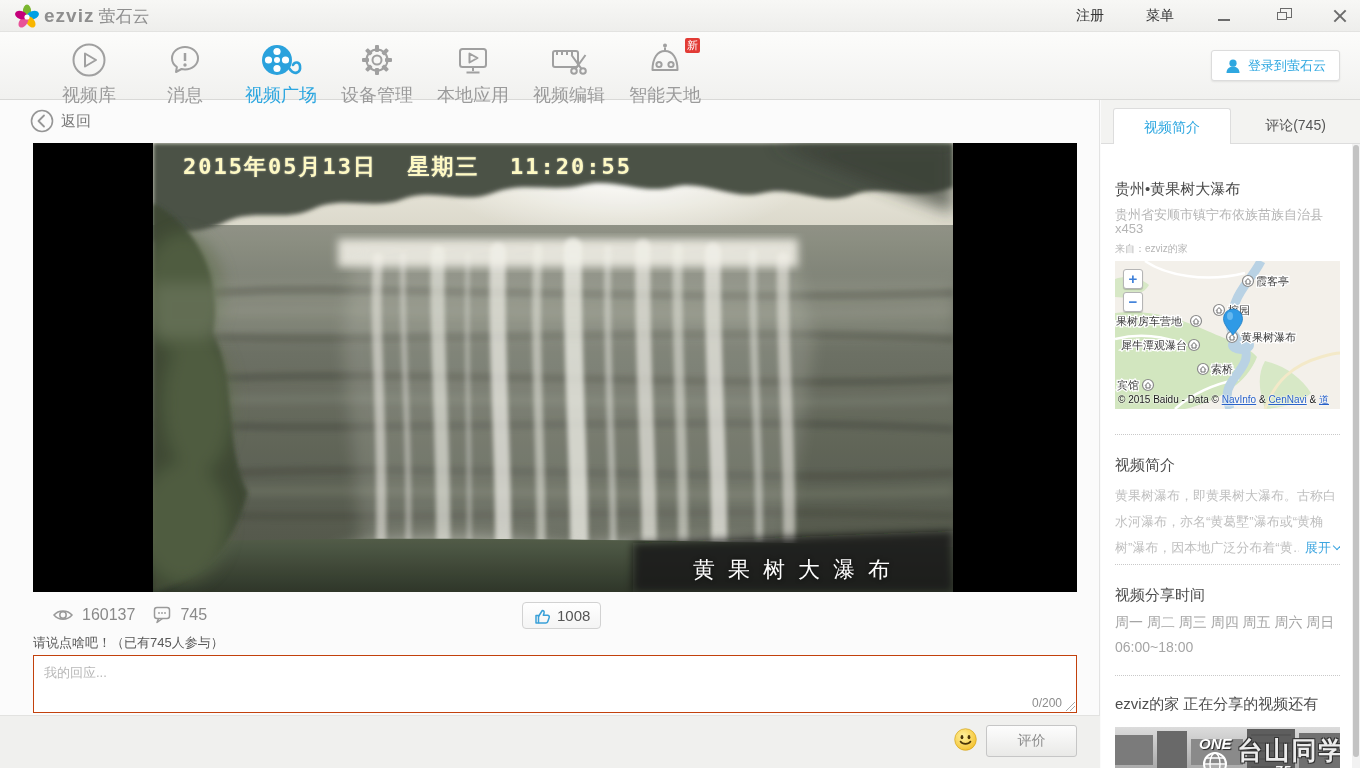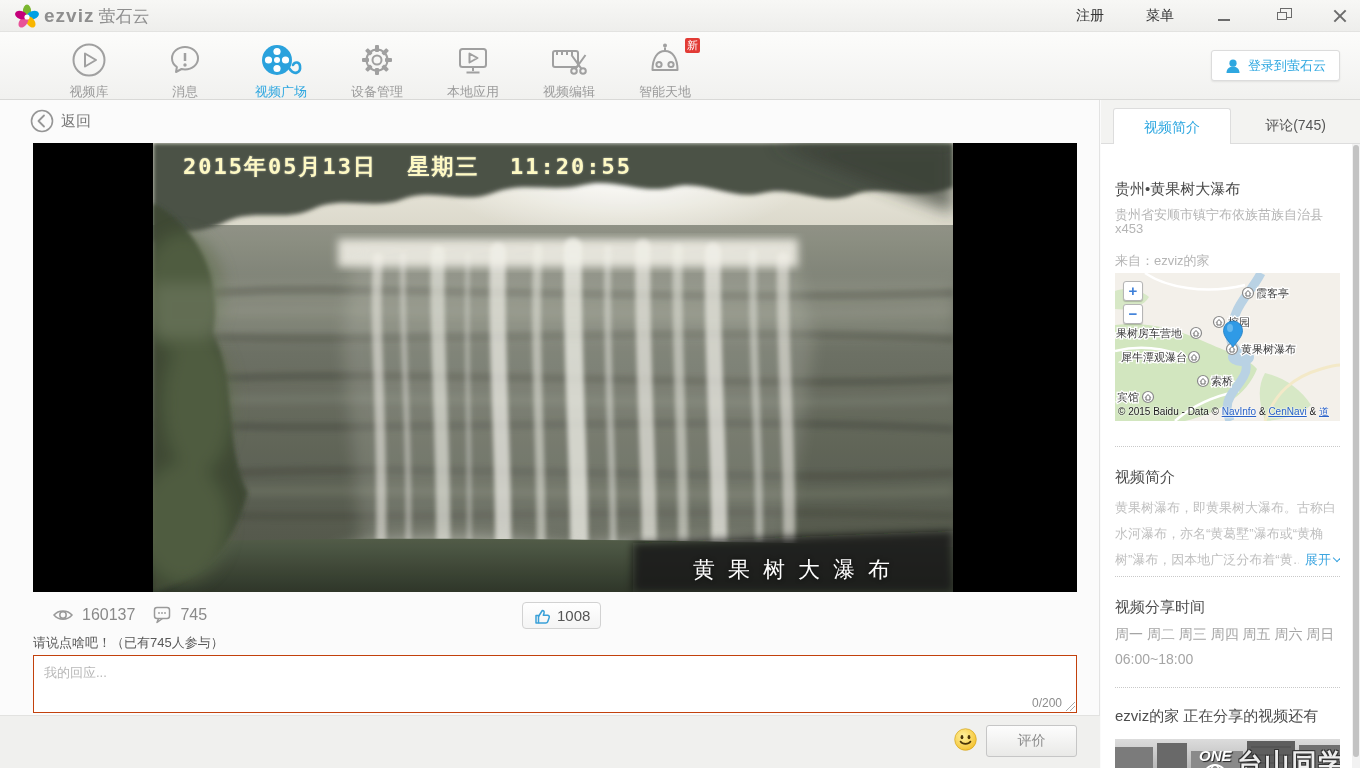--- a/index.html
+++ b/index.html
@@ -22,21 +22,21 @@
   .ic-close::before,.ic-close::after { content:""; position:absolute; left:-1px; top:6px; width:16px; height:2px; background:#6b6b6b; }
   .ic-close::before { transform:rotate(45deg); }
   .ic-close::after  { transform:rotate(-45deg); }
 
   
   .navbar { position:absolute; left:0; top:32px; width:1360px; height:68px;
     background:linear-gradient(#fcfcfb,#f1f1ef); border-bottom:1px solid #d9d9d7; z-index:10; }
   .nav-items { position:absolute; left:41px; top:0; display:flex; }
   .nav-item { width:96px; padding-top:7px; text-align:center; position:relative; cursor:default; }
   .nav-icon { height:42px; display:flex; align-items:center; justify-content:center; }
-  .nav-label { font-size:13px; color:#9b9b9b; margin-top:2px;text-align:center; }
+  .nav-label { font-size:18px; color:#9b9b9b; margin-top:2px;text-align:center; }
   .nav-item.active .nav-label { color:#2ea7e0; }
   .nav-badge { position:absolute; top:6px; right:13px; background:#e23b35; color:#fff; font-size:11px;
     line-height:15px; padding:0 2px; border-radius:2px; }
   .login-btn { position:absolute; right:20px; top:18px; height:31px; background:#fff; border:1px solid #dcdcdc;
     border-radius:3px; box-shadow:0 1px 2px rgba(0,0,0,.08); display:flex; align-items:center; gap:7px;
     padding:0 13px; color:#2ea7e0; font-size:13px; }
 
   
   .main { position:absolute; left:0; top:100px; width:1100px; height:668px; background:#fbfbfb; border-right:1px solid #e3e3e3; }
   .back-row { position:absolute; left:30px; top:9px; display:flex; align-items:center; gap:7px; color:#777; font-size:15px; }
@@ -71,21 +71,21 @@
   .sidebar { position:absolute; left:1101px; top:100px; width:259px; height:668px; background:#fff; }
   .tabbar { position:absolute; left:0; top:0; width:259px; height:44px; background:#f3f3f1;
     border-bottom:1px solid #ddd; display:flex; align-items:flex-end; }
   .tab { height:36px; line-height:36px; text-align:center; font-size:14px; cursor:default; }
   .tab.active { width:118px; margin-left:12px; background:#fff; border:1px solid #ddd; border-bottom:none;
     border-radius:3px 3px 0 0; color:#2ea7e0; margin-bottom:-1px; }
   .tab.inactive { flex:1; color:#555; }
   .sb-body { position:absolute; left:0; top:55px; width:259px; height:624px; overflow:hidden; padding:0 20px 0 14px; }
   .video-title { margin-top:26px; font-size:15px; font-weight:normal; color:#4a4a4a; line-height:16px; }
   .address { margin-top:11px; font-size:13px; color:#b5b5b5; line-height:14px; }
-  .source { margin-top:18px; font-size:13px; color:#b5b5b5; line-height:14px; }
+  .source { margin-top:6px; font-size:10px; color:#b5b5b5; line-height:14px; }
 
   .map { margin-top:5px; width:225px; height:148px; position:relative; overflow:hidden; background:#f3f0ea; }
   .map-svg { position:absolute; left:0; top:0; display:block; }
   .map-svg text { font-family:"Liberation Sans","DejaVu Sans",sans-serif; font-size:11px; fill:#3c3c3c;
     stroke:#fff; stroke-width:2.5px; paint-order:stroke; }
   .map-zoom { position:absolute; left:8px; top:8px; width:20px; }
   .zoom-btn { width:20px; height:20px; background:#fff; border:1px solid #b5b5b5; border-radius:3px;
     box-shadow:0 1px 1px rgba(0,0,0,.2); color:#3d7fd9; font-size:15px; font-weight:bold; text-align:center;
     line-height:18px; margin-bottom:3px; cursor:default; }
   .map-attrib { position:absolute; left:3px; bottom:2px; width:230px; font-size:10px; color:#1a1a1a;

